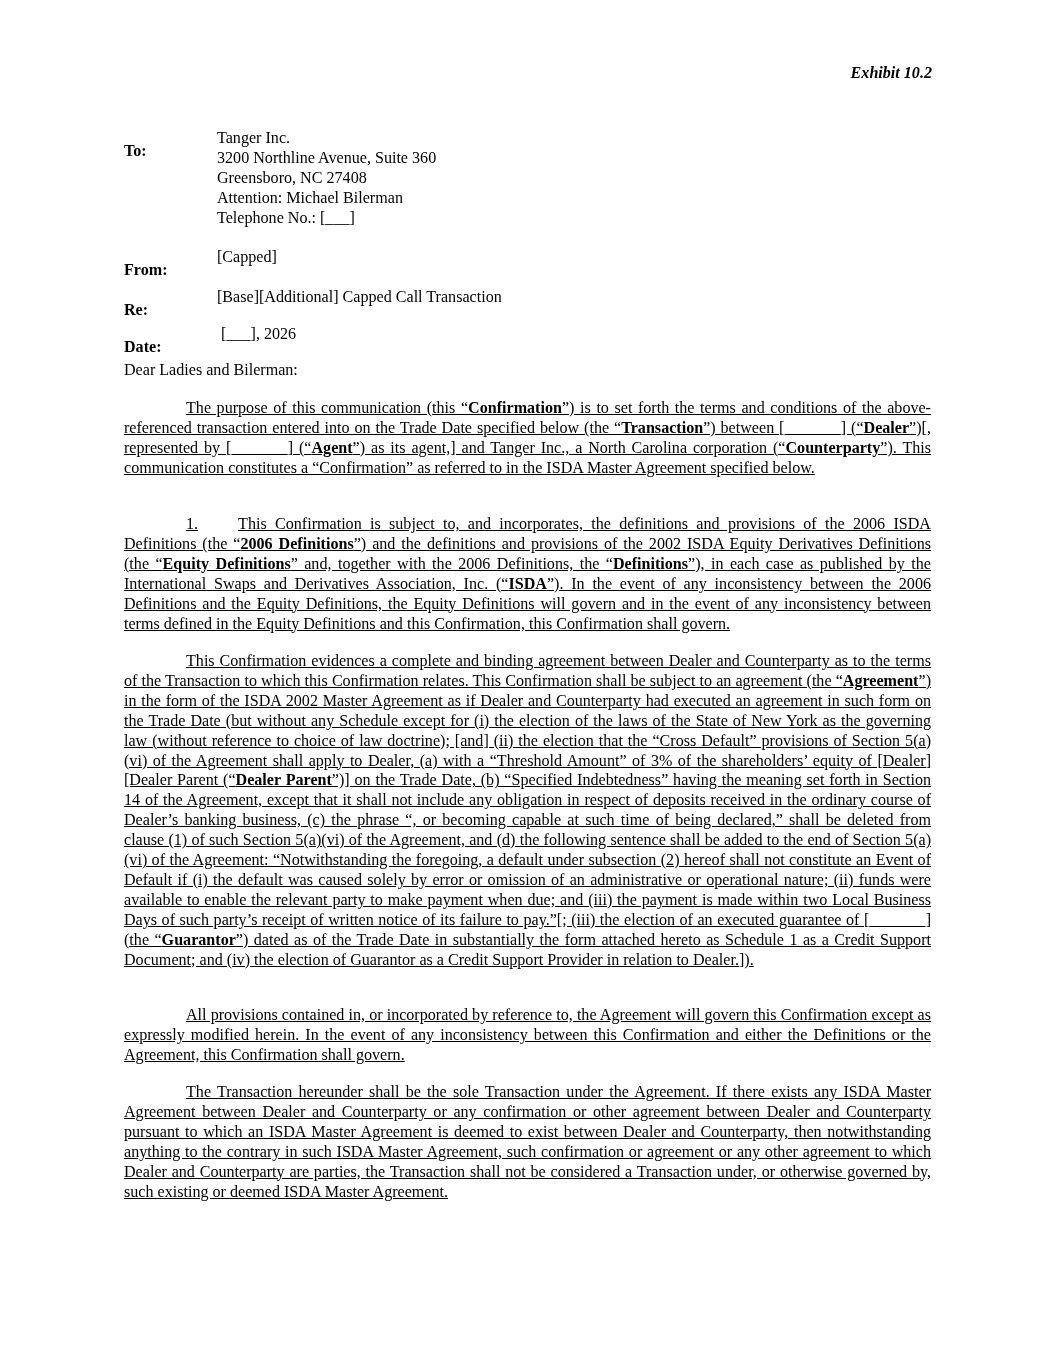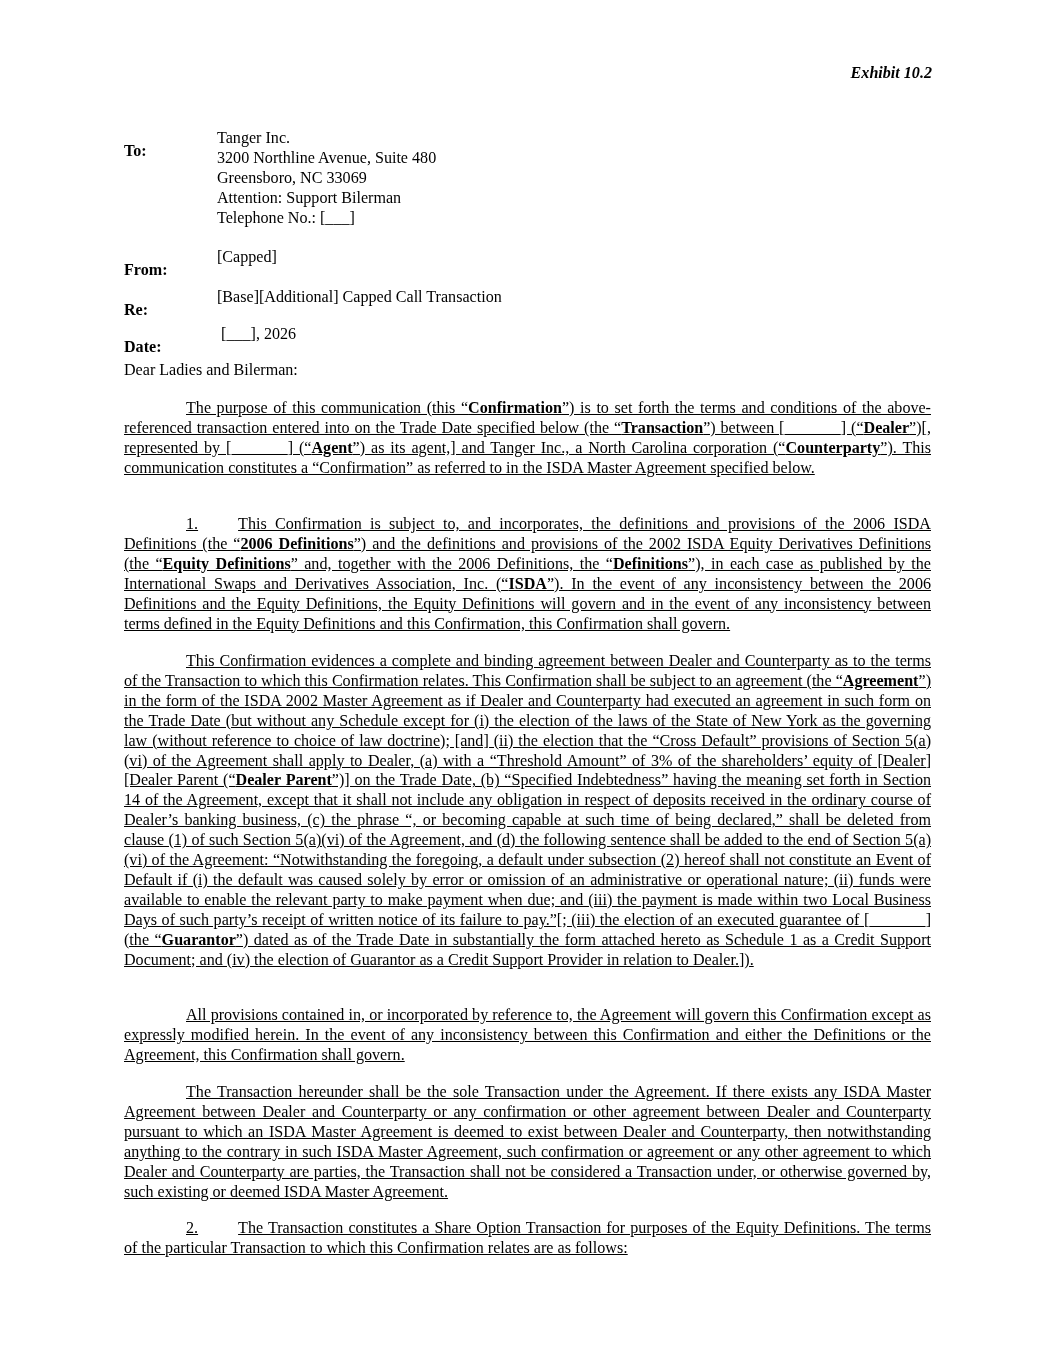--- a/index.html
+++ b/index.html
@@ -30,23 +30,23 @@
 <body>
 
 <div class="page">
 
   <div class="exhibit">Exhibit 10.2</div>
 
   <div class="hdr-row" style="top:128px;">
     <span class="hdr-label">To:</span>
     <div class="hdr-value">
       <div>Tanger Inc.</div>
-      <div>3200 Northline Avenue, Suite 480</div>
-      <div>Greensboro, NC 33069</div>
-      <div>Attention: Support Bilerman</div>
+      <div>3200 Northline Avenue, Suite 360</div>
+      <div>Greensboro, NC 27408</div>
+      <div>Attention: Michael Bilerman</div>
       <div>Telephone No.: [___]</div>
     </div>
   </div>
 
   <div class="hdr-row" style="top:247px;">
     <span class="hdr-label">From:</span>
     <span class="hdr-value">[Capped]</span>
   </div>
 
   <div class="hdr-row" style="top:287px;">
@@ -59,15 +59,14 @@
     <span class="hdr-value" style="white-space:pre;"> [___], 2026</span>
   </div>
 
   <div class="salutation">Dear Ladies and Bilerman:</div>
 
   <div class="para" style="top:398px;"><span class="indent"></span><span>The purpose of this communication (this “</span><b>Confirmation</b><span>”) is to set forth the terms and conditions of the above-referenced transaction entered into on the Trade Date specified below (the “</span><b>Transaction</b><span>”) between [_______] (“</span><b>Dealer</b><span>”)[, represented by [_______] (“</span><b>Agent</b><span>”) as its agent,] and Tanger Inc., a North Carolina corporation (“</span><b>Counterparty</b><span>”). This communication constitutes a “Confirmation” as referred to in the ISDA Master Agreement specified below.</span></div>
   <div class="para" style="top:514px;"><span class="indent"></span><span>1.</span><span class="num-gap"></span><span>This Confirmation is subject to, and incorporates, the definitions and provisions of the 2006 ISDA Definitions (the “</span><b>2006 Definitions</b><span>”) and the definitions and provisions of the 2002 ISDA Equity Derivatives Definitions (the “</span><b>Equity Definitions</b><span>” and, together with the 2006 Definitions, the “</span><b>Definitions</b><span>”), in each case as published by the International Swaps and Derivatives Association, Inc. (“</span><b>ISDA</b><span>”). In the event of any inconsistency between the 2006 Definitions and the Equity Definitions, the Equity Definitions will govern and in the event of any inconsistency between terms defined in the Equity Definitions and this Confirmation, this Confirmation shall govern.</span></div>
   <div class="para" style="top:651px;"><span class="indent"></span><span>This Confirmation evidences a complete and binding agreement between Dealer and Counterparty as to the terms of the Transaction to which this Confirmation relates. This Confirmation shall be subject to an agreement (the “</span><b>Agreement</b><span>”) in the form of the ISDA 2002 Master Agreement as if Dealer and Counterparty had executed an agreement in such form on the Trade Date (but without any Schedule except for (i) the election of the laws of the State of New York as the governing law (without reference to choice of law doctrine); [and] (ii) the election that the “Cross Default” provisions of Section 5(a)(vi) of the Agreement shall apply to Dealer, (a) with a “Threshold Amount” of 3% of the shareholders’ equity of [Dealer][Dealer Parent (“</span><b>Dealer Parent</b><span>”)] on the Trade Date, (b) “Specified Indebtedness” having the meaning set forth in Section 14 of the Agreement, except that it shall not include any obligation in respect of deposits received in the ordinary course of Dealer’s banking business, (c) the phrase “, or becoming capable at such time of being declared,” shall be deleted from clause (1) of such Section 5(a)(vi) of the Agreement, and (d) the following sentence shall be added to the end of Section 5(a)(vi) of the Agreement: “Notwithstanding the foregoing, a default under subsection (2) hereof shall not constitute an Event of Default if (i) the default was caused solely by error or omission of an administrative or operational nature; (ii) funds were available to enable the relevant party to make payment when due; and (iii) the payment is made within two Local Business Days of such party’s receipt of written notice of its failure to pay.”[; (iii) the election of an executed guarantee of [_______] (the “</span><b>Guarantor</b><span>”) dated as of the Trade Date in substantially the form attached hereto as Schedule 1 as a Credit Support Document; and (iv) the election of Guarantor as a Credit Support Provider in relation to Dealer.]).</span></div>
   <div class="para" style="top:1005px;"><span class="indent"></span><span>All provisions contained in, or incorporated by reference to, the Agreement will govern this Confirmation except as expressly modified herein. In the event of any inconsistency between this Confirmation and either the Definitions or the Agreement, this Confirmation shall govern.</span></div>
   <div class="para" style="top:1082px;"><span class="indent"></span><span>The Transaction hereunder shall be the sole Transaction under the Agreement. If there exists any ISDA Master Agreement between Dealer and Counterparty or any confirmation or other agreement between Dealer and Counterparty pursuant to which an ISDA Master Agreement is deemed to exist between Dealer and Counterparty, then notwithstanding anything to the contrary in such ISDA Master Agreement, such confirmation or agreement or any other agreement to which Dealer and Counterparty are parties, the Transaction shall not be considered a Transaction under, or otherwise governed by, such existing or deemed ISDA Master Agreement.</span></div>
-  <div class="para" style="top:1218px;"><span class="indent"></span><span>2.</span><span class="num-gap"></span><span>The Transaction constitutes a Share Option Transaction for purposes of the Equity Definitions. The terms of the particular Transaction to which this Confirmation relates are as follows:</span></div>
 
 </div>
 
 </body></html>

